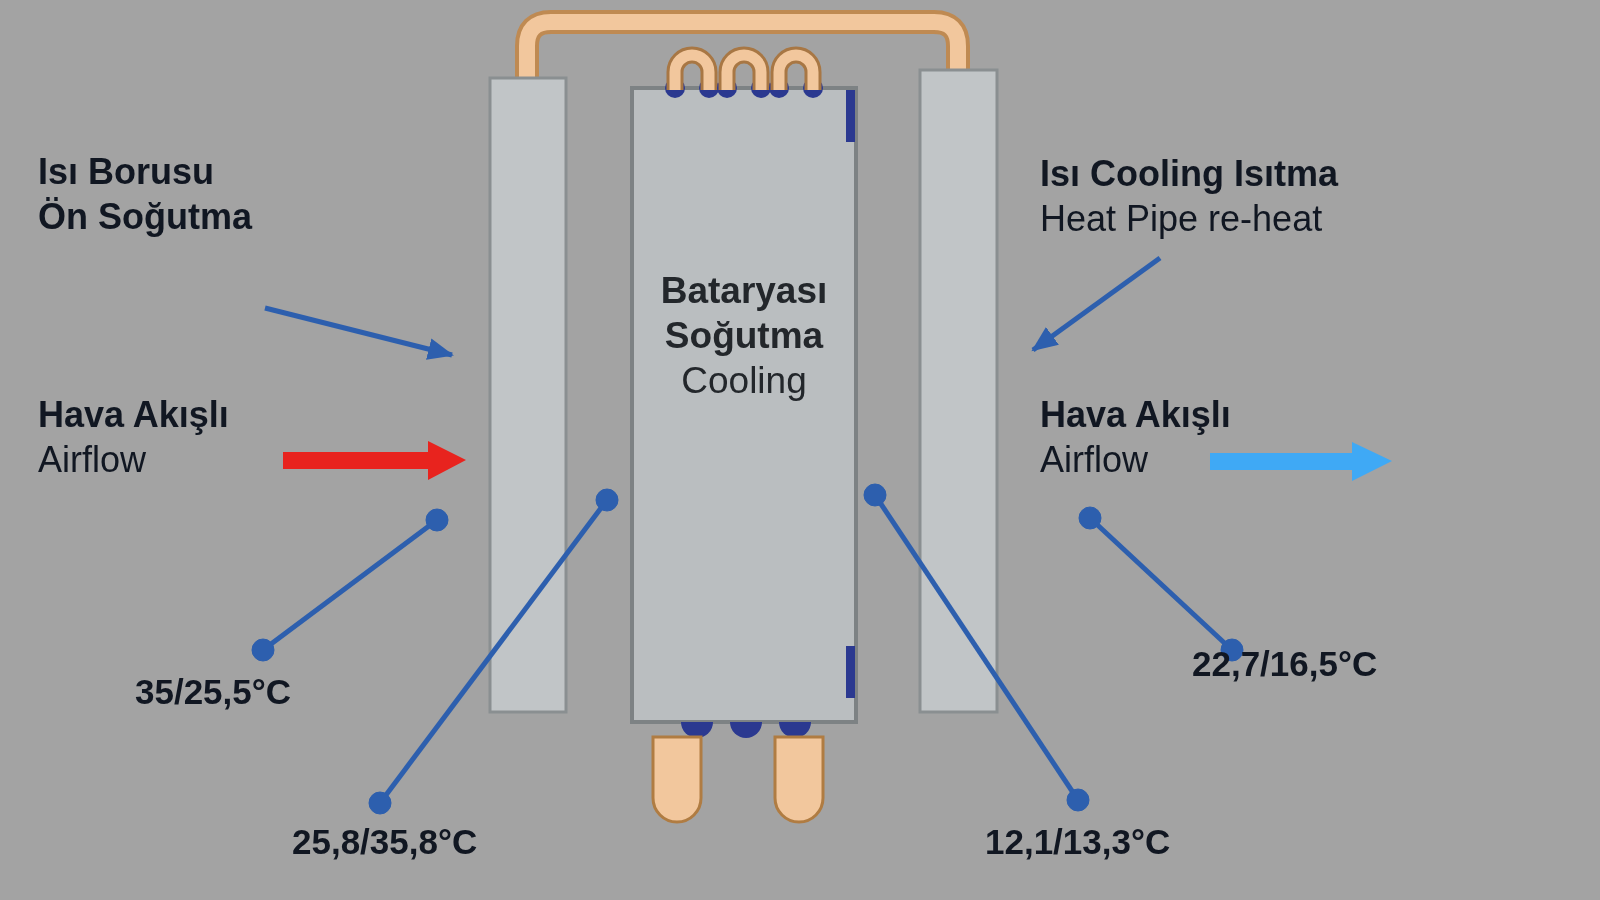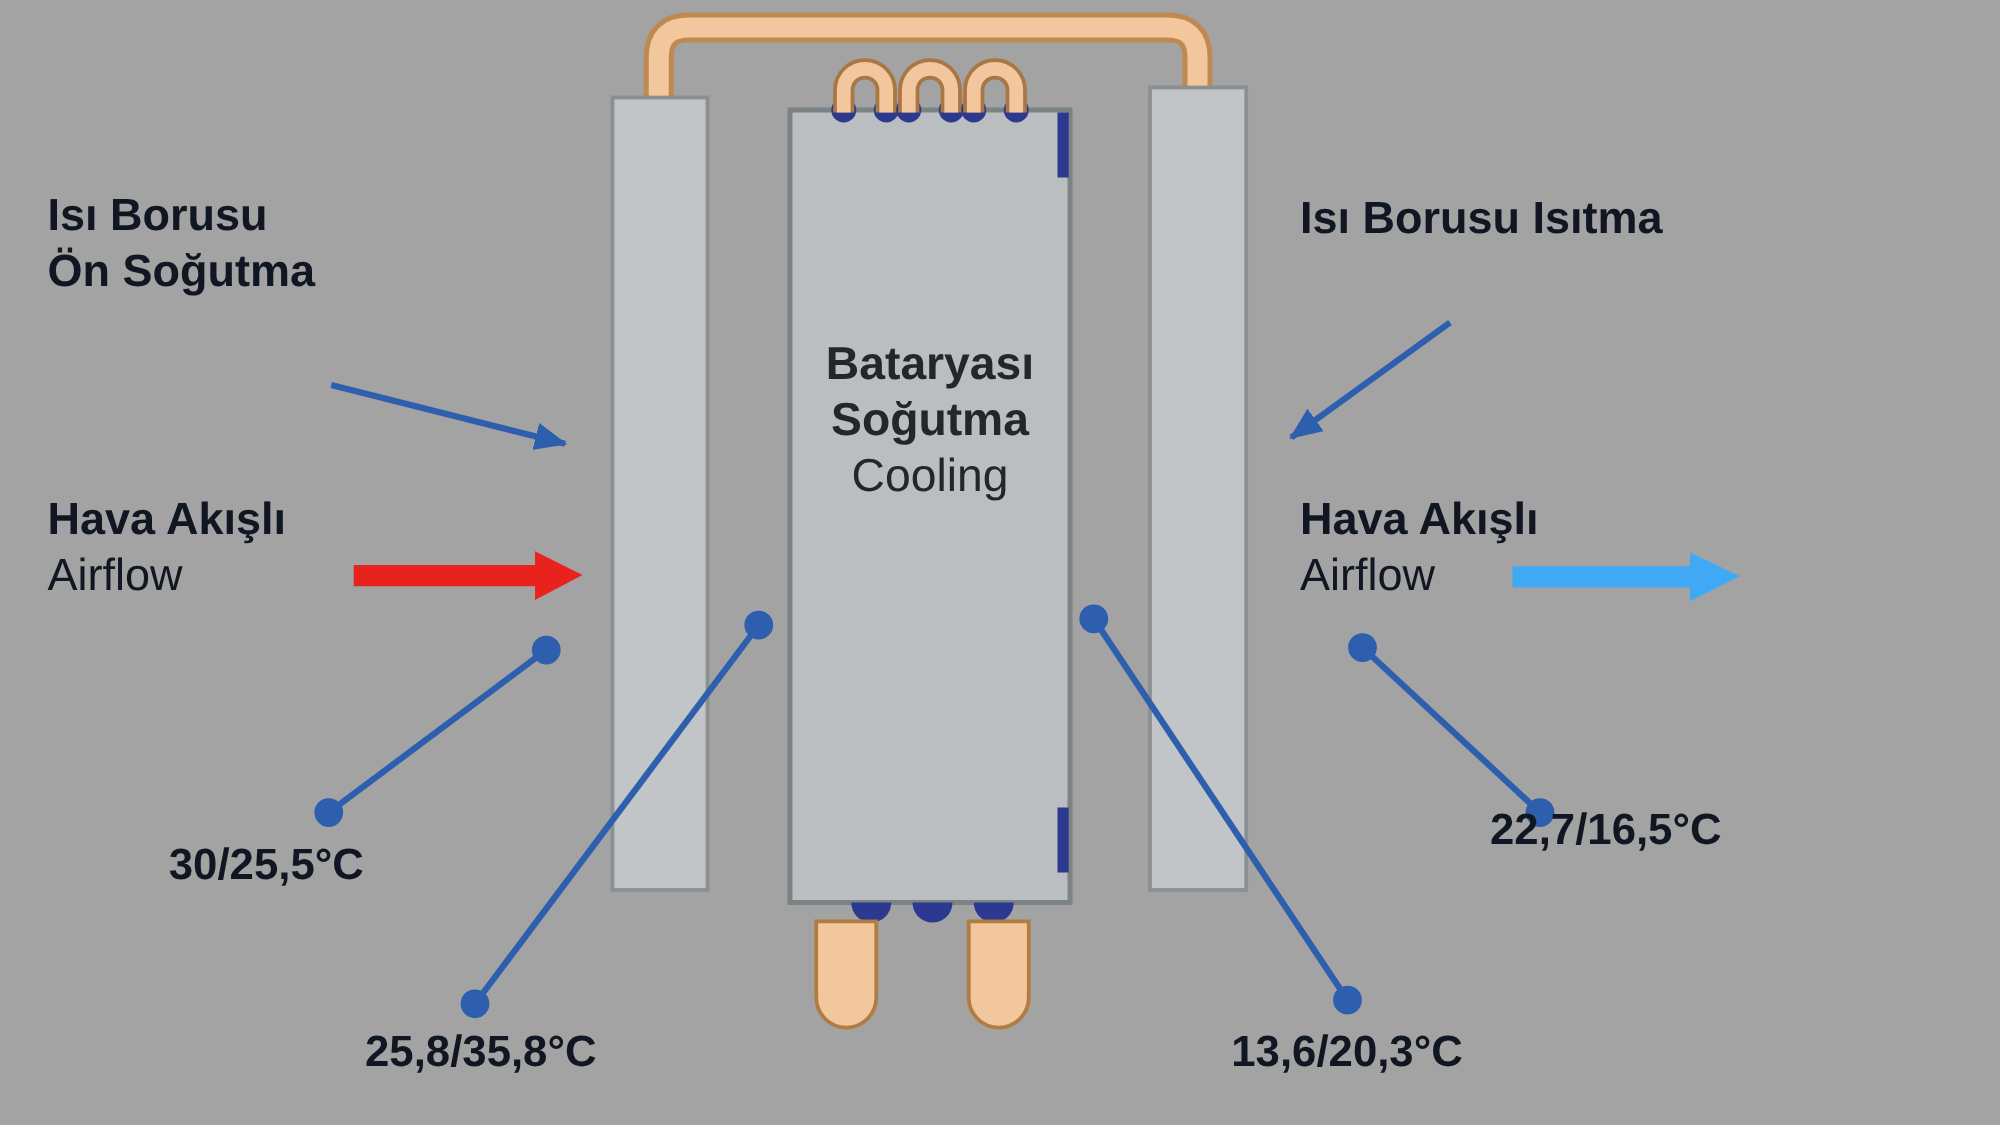--- a/index.html
+++ b/index.html
@@ -133,26 +133,27 @@
     <div>Airflow</div>
   </div>
 
   <div class="coil-lbl">
     <div class="b">Bataryası</div>
     <div class="b">Soğutma</div>
     <div>Cooling</div>
   </div>
 
   <div class="lbl" style="left:1040px; top:152px;">
-    <div class="b">Isı Borusu Isıtma</div>
+    <div class="b">Isı Cooling Isıtma</div>
+    <div>Heat Pipe re-heat</div>
   </div>
 
   <div class="lbl" style="left:1040px; top:393px;">
     <div class="b">Hava Akışlı</div>
     <div>Airflow</div>
   </div>
 
-  <div class="temp" style="left:135px; top:672px;">30/25,5°C</div>
+  <div class="temp" style="left:135px; top:672px;">35/25,5°C</div>
   <div class="temp" style="left:292px; top:822px;">25,8/35,8°C</div>
-  <div class="temp" style="left:985px; top:822px;">13,6/20,3°C</div>
+  <div class="temp" style="left:985px; top:822px;">12,1/13,3°C</div>
   <div class="temp" style="left:1192px; top:644px;">22,7/16,5°C</div>
 
 </div>
 
 </body></html>

